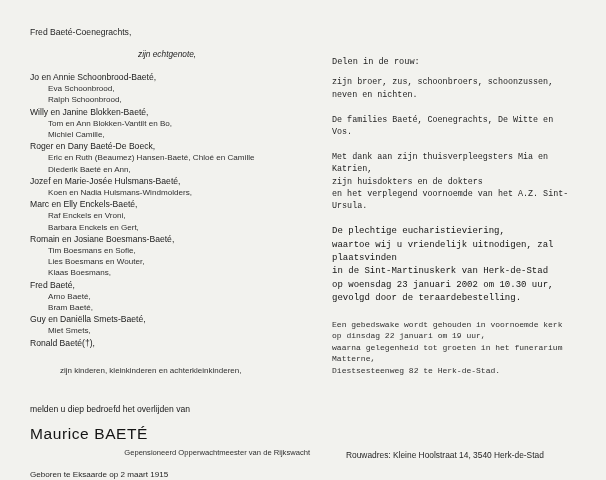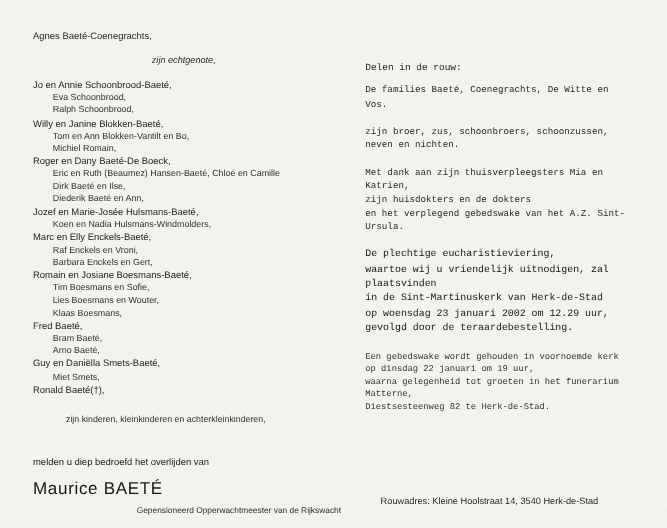--- a/index.html
+++ b/index.html
@@ -147,39 +147,38 @@
   }
 </style>
 </head>
 <body>
 
 <div class="card">
   <div class="page">
 
     <div class="col col-left">
 
-      <div class="line lead">Agnes Baeté-Coenegrachts,</div>
+      <div class="line lead">Fred Baeté-Coenegrachts,</div>
       <div class="line spouse">zijn echtgenote,</div>
 
       <div class="fam-block">
         <div class="fam-head">Jo en Annie Schoonbrood-Baeté,</div>
         <div class="fam-child">Eva Schoonbrood,</div>
         <div class="fam-child">Ralph Schoonbrood,</div>
       </div>
 
       <div class="fam-block">
         <div class="fam-head">Willy en Janine Blokken-Baeté,</div>
         <div class="fam-child">Tom en Ann Blokken-Vantilt en Bo,</div>
-        <div class="fam-child">Michiel Romain,</div>
+        <div class="fam-child">Michiel Camille,</div>
       </div>
 
       <div class="fam-block">
         <div class="fam-head">Roger en Dany Baeté-De Boeck,</div>
         <div class="fam-child">Eric en Ruth (Beaumez) Hansen-Baeté, Chloé en Camille</div>
-        <div class="fam-child">Dirk Baeté en Ilse,</div>
         <div class="fam-child">Diederik Baeté en Ann,</div>
       </div>
 
       <div class="fam-block">
         <div class="fam-head">Jozef en Marie-Josée Hulsmans-Baeté,</div>
         <div class="fam-child">Koen en Nadia Hulsmans-Windmolders,</div>
       </div>
 
       <div class="fam-block">
         <div class="fam-head">Marc en Elly Enckels-Baeté,</div>
@@ -189,22 +188,22 @@
 
       <div class="fam-block">
         <div class="fam-head">Romain en Josiane Boesmans-Baeté,</div>
         <div class="fam-child">Tim Boesmans en Sofie,</div>
         <div class="fam-child">Lies Boesmans en Wouter,</div>
         <div class="fam-child">Klaas Boesmans,</div>
       </div>
 
       <div class="fam-block">
         <div class="fam-head">Fred Baeté,</div>
+        <div class="fam-child">Arno Baeté,</div>
         <div class="fam-child">Bram Baeté,</div>
-        <div class="fam-child">Arno Baeté,</div>
       </div>
 
       <div class="fam-block">
         <div class="fam-head">Guy en Daniëlla Smets-Baeté,</div>
         <div class="fam-child">Miet Smets,</div>
       </div>
 
       <div class="fam-block">
         <div class="fam-head">Ronald Baeté(†),</div>
       </div>
@@ -221,41 +220,41 @@
 
       <div class="deceased-detail">Geboren te Eksaarde op 2 maart 1915</div>
       <div class="deceased-detail">en overleden te Herk-de-Stad op 17 januari 2002,</div>
 
     </div>
 
     <div class="col col-right">
       <div class="col-right-inner">
 
         <div class="r-head">Delen in de rouw:</div>
-
-        <div class="r-para">
-          <div class="r-line">De families Baeté, Coenegrachts, De Witte en Vos.</div>
-        </div>
 
         <div class="r-para">
           <div class="r-line">zijn broer, zus, schoonbroers, schoonzussen,</div>
           <div class="r-line">neven en nichten.</div>
         </div>
 
         <div class="r-para">
+          <div class="r-line">De families Baeté, Coenegrachts, De Witte en Vos.</div>
+        </div>
+
+        <div class="r-para">
           <div class="r-line">Met dank aan zijn thuisverpleegsters Mia en Katrien,</div>
           <div class="r-line">zijn huisdokters en de dokters</div>
-          <div class="r-line">en het verplegend gebedswake van het A.Z. Sint-Ursula.</div>
+          <div class="r-line">en het verplegend voornoemde van het A.Z. Sint-Ursula.</div>
         </div>
 
         <div class="r-para emph">
           <div class="r-line">De plechtige eucharistieviering,</div>
           <div class="r-line">waartoe wij u vriendelijk uitnodigen, zal plaatsvinden</div>
           <div class="r-line">in de Sint-Martinuskerk van Herk-de-Stad</div>
-          <div class="r-line">op woensdag 23 januari 2002 om 12.29 uur,</div>
+          <div class="r-line">op woensdag 23 januari 2002 om 10.30 uur,</div>
           <div class="r-line">gevolgd door de teraardebestelling.</div>
         </div>
 
 
         <div class="r-para r-small">
           <div class="r-line">Een gebedswake wordt gehouden in voornoemde kerk</div>
           <div class="r-line">op dinsdag 22 januari om 19 uur,</div>
           <div class="r-line">waarna gelegenheid tot groeten in het funerarium Matterne,</div>
           <div class="r-line">Diestsesteenweg 82 te Herk-de-Stad.</div>
         </div>

